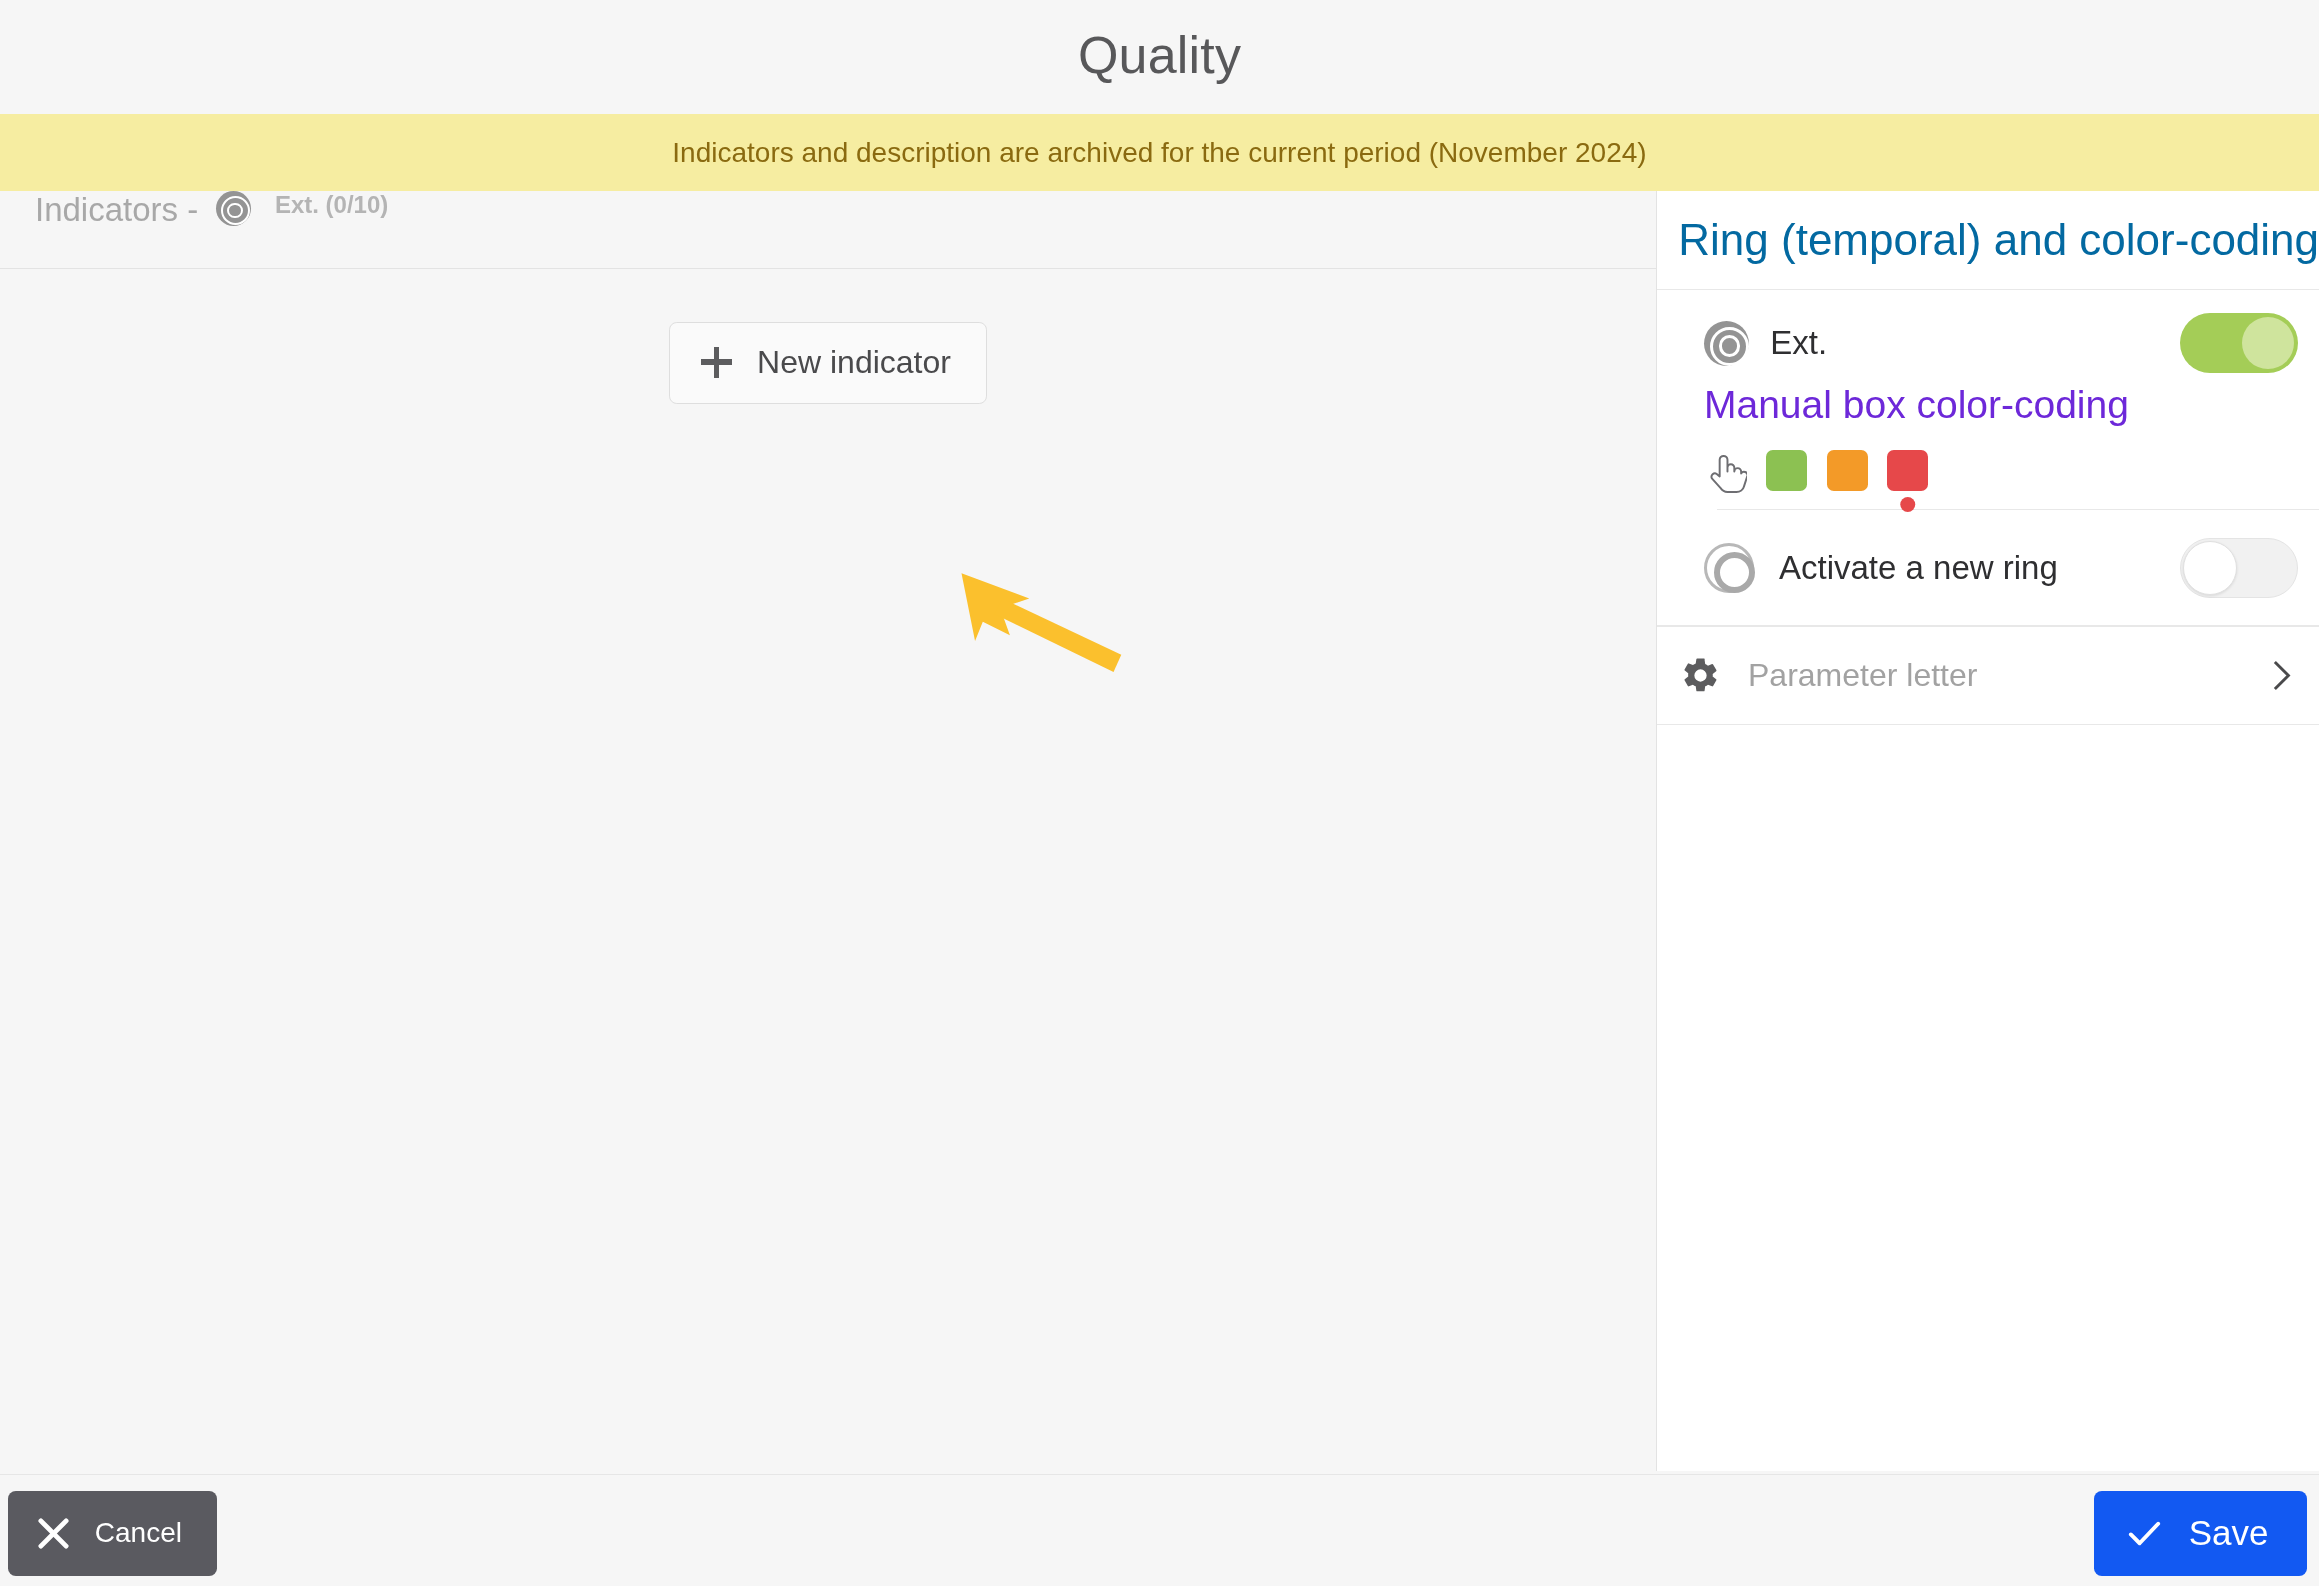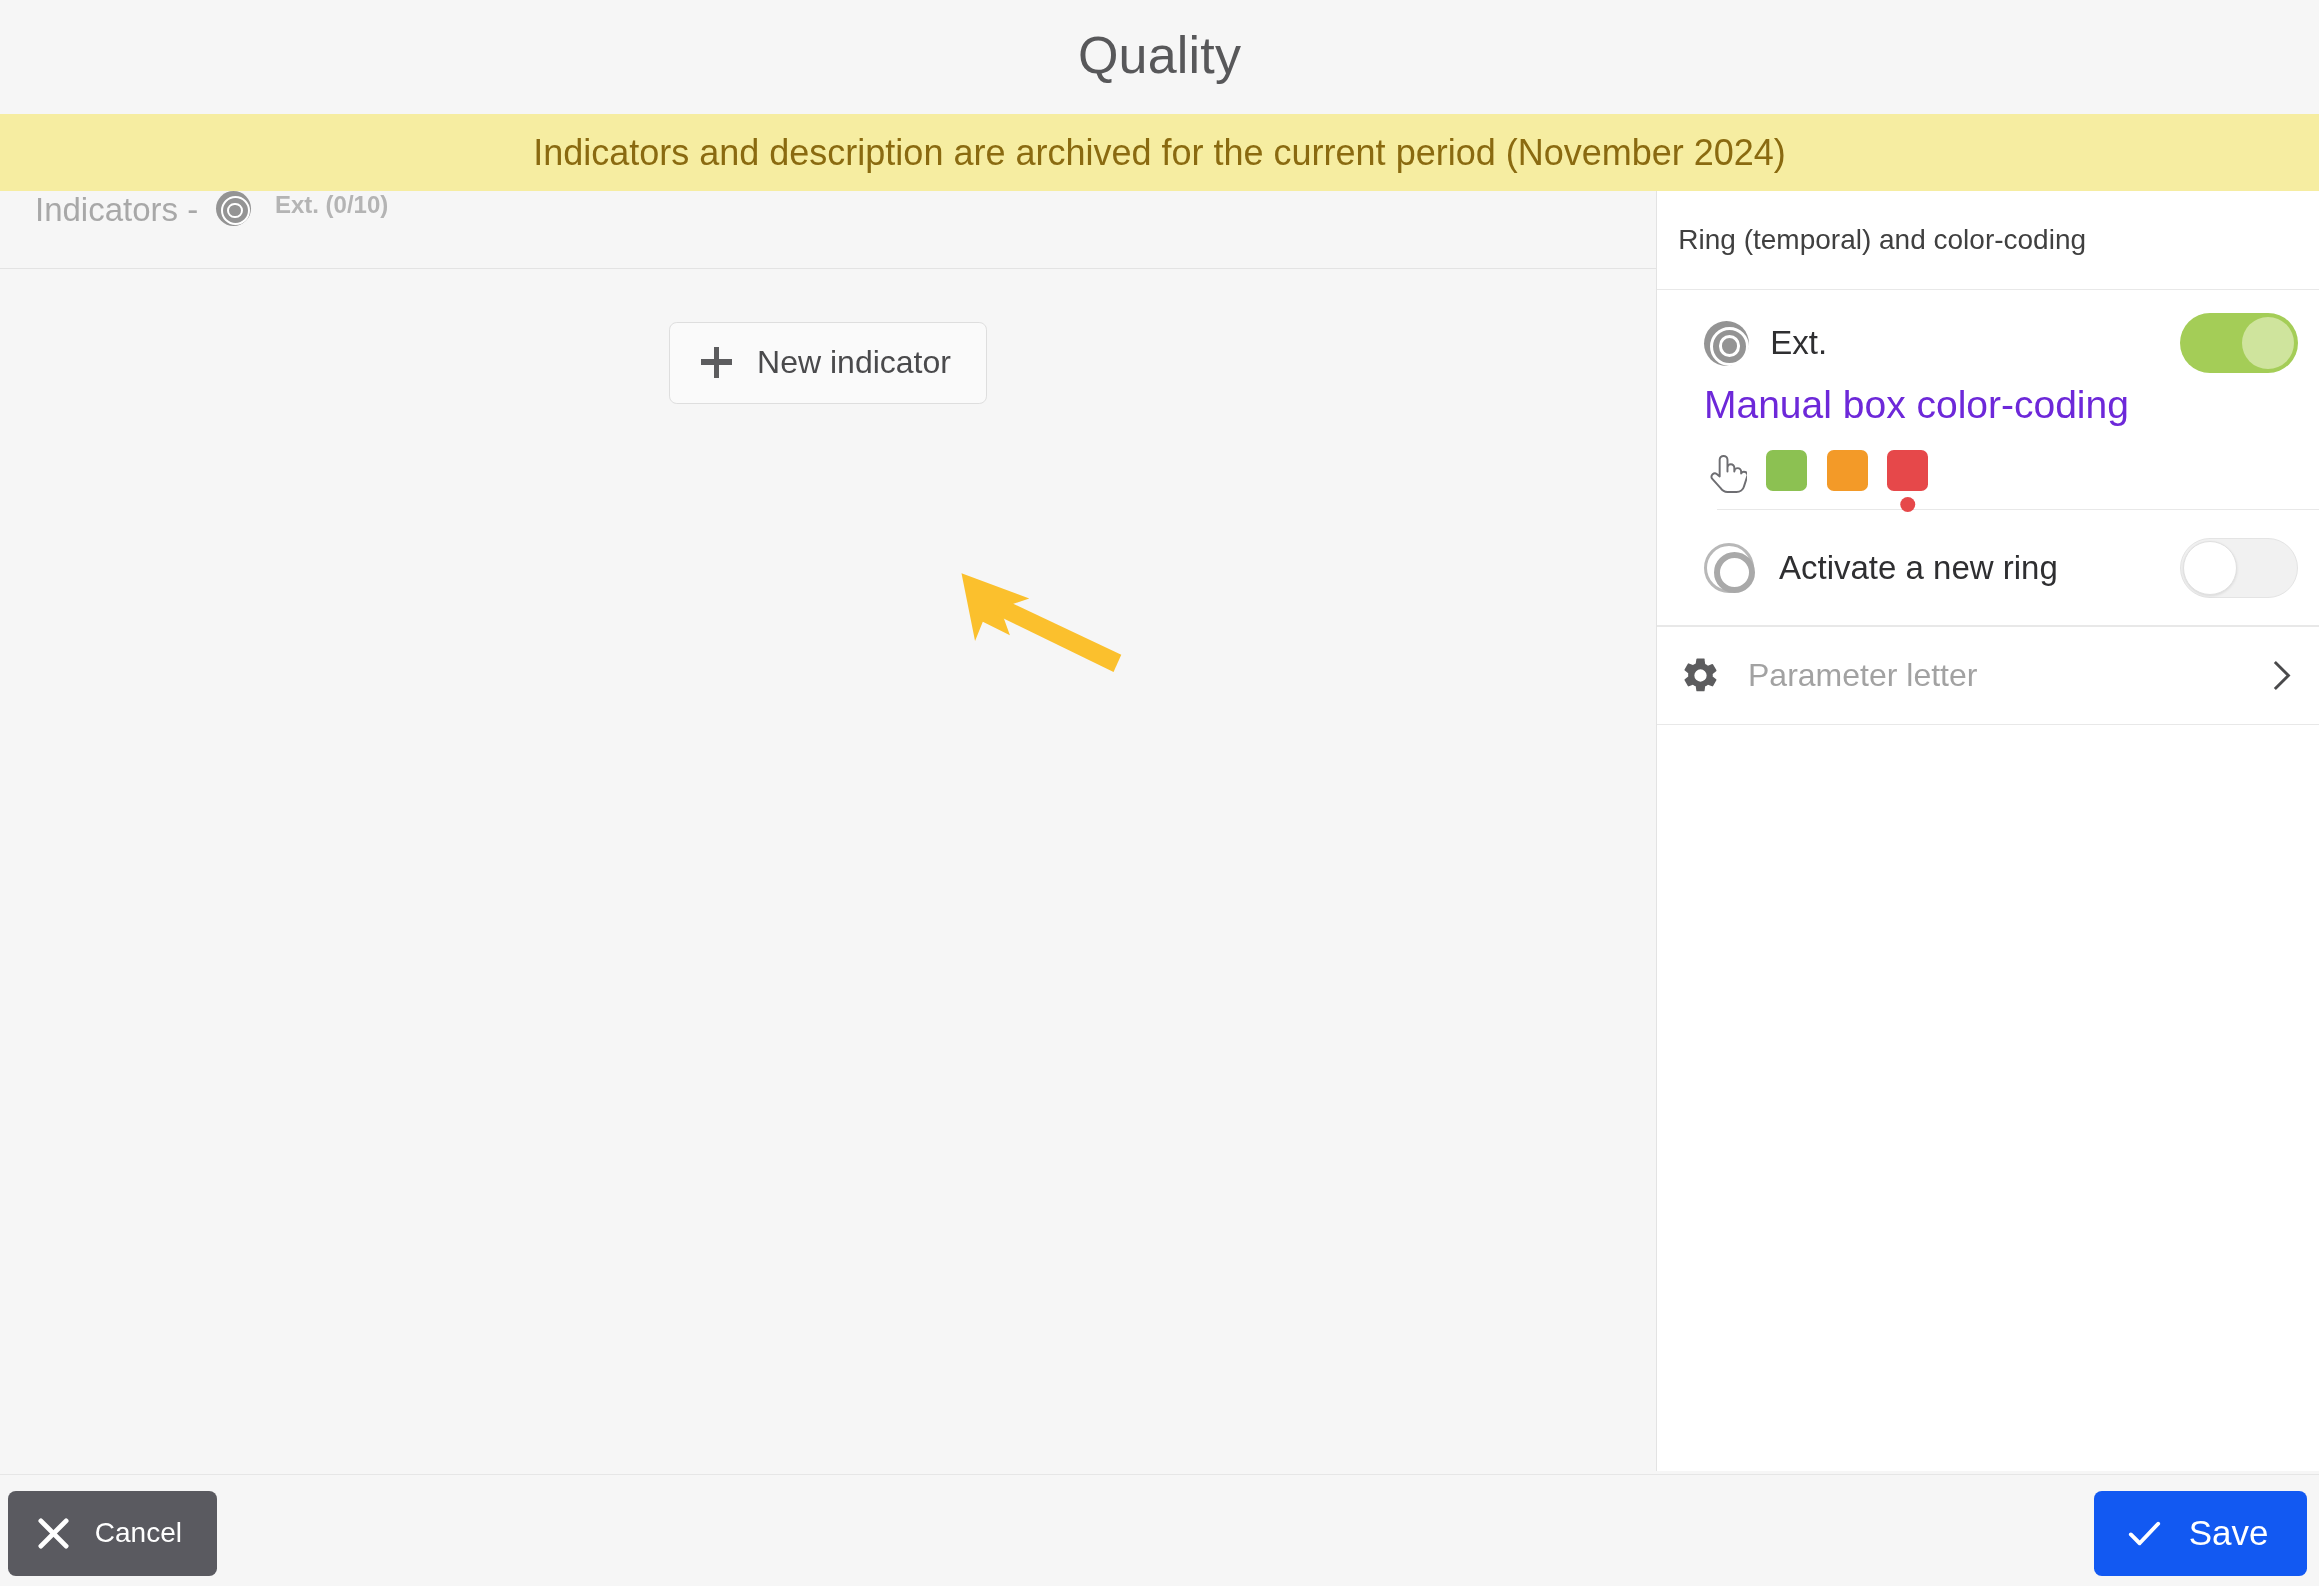--- a/index.html
+++ b/index.html
@@ -41,21 +41,21 @@
     position: absolute;
     left: 0; top: 114px;
     width: 2319px;
     height: 78px;
     background: #f6eda1;
     display: flex;
     align-items: center;
     justify-content: center;
   }
   .banner-text {
-    font-size: 36px;
+    font-size: 28px;
     color: #8a6a10;
     font-weight: 400;
   }
 
   
   .content {
     position: absolute;
     left: 0; top: 191px;
     width: 2319px;
     height: 1280px;
@@ -178,22 +178,22 @@
     border-left: 1px solid #e3e3e3;
   }
   .sidebar-header {
     height: 99px;
     border-bottom: 1px solid #e8e8e8;
     display: flex;
     align-items: center;
     padding-left: 21.3px;
   }
   .sidebar-title {
-    font-size: 28px;
-    color: #404040;
+    font-size: 44px;
+    color: #0369a1;
     font-weight: 400;
     white-space: nowrap;
   }
 
   .ring-block {
     padding: 19.4px 0 0 0;
     border-bottom: 1px solid #e8e8e8;
   }
   .ring-row {
     display: flex;

